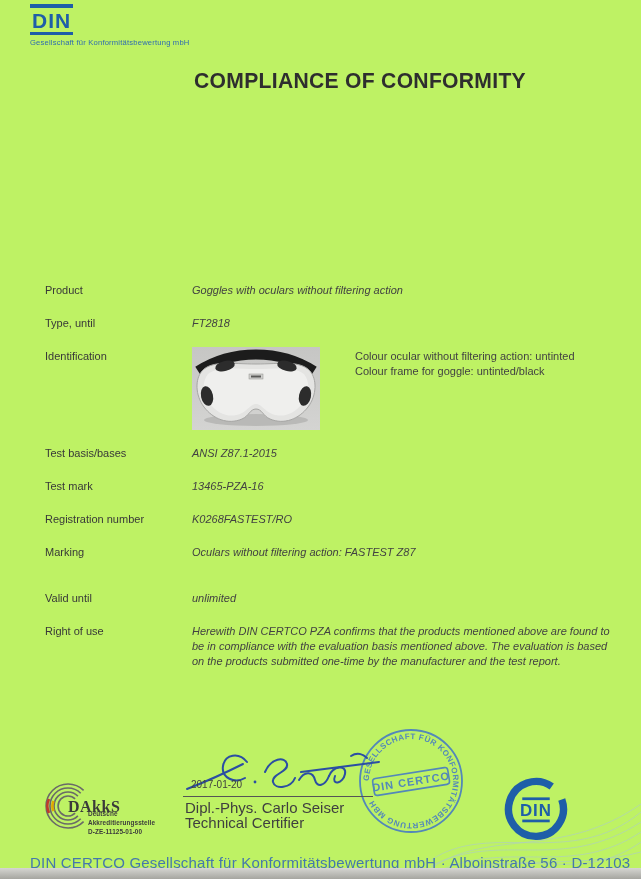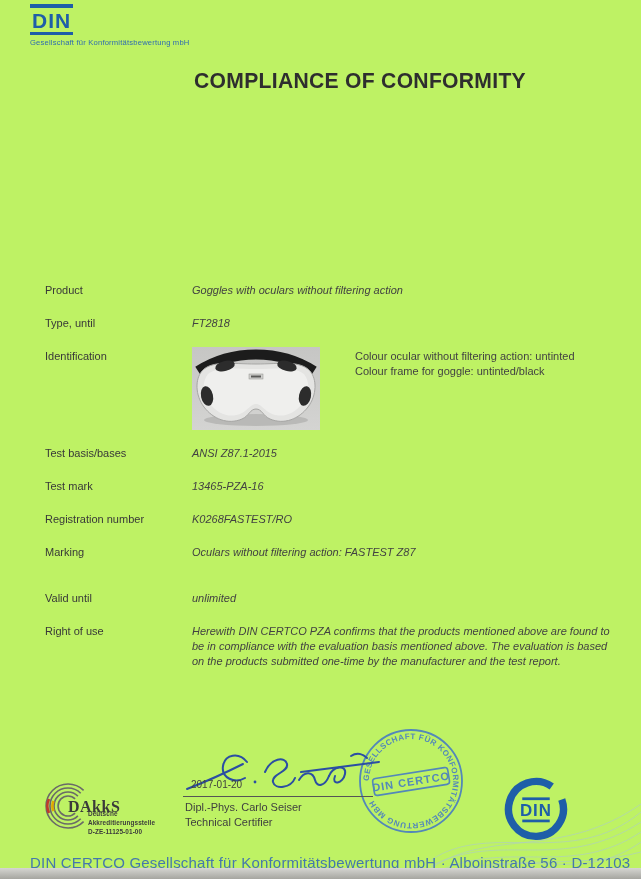--- a/index.html
+++ b/index.html
@@ -27,21 +27,21 @@
   .row{position:absolute;left:0;right:0;font-size:11px;line-height:15px;}
   .row .lbl{position:absolute;left:45px;width:140px;font-weight:normal;color:#383838;}
   .row .val{position:absolute;left:192px;right:24px;color:#424242;font-style:italic;}
   .para{margin:0 0 14px 0;}
   
   .photo{position:absolute;left:192px;top:-2px;width:128px;height:83px;}
   .ident-lines{position:absolute;left:355px;right:10px;top:0;color:#424242;}
   
   .date{position:absolute;left:185px;top:779px;font-size:10px;color:#3f3f3f;margin-left:6px;}
   .sig-line{position:absolute;left:183px;top:796px;width:190px;border-top:1.3px solid #555;}
-  .signer{position:absolute;left:185px;top:800px;font-size:11px;line-height:15px;color:#3f3f3f;}
+  .signer{position:absolute;left:185px;top:800px;font-size:15px;line-height:15px;color:#3f3f3f;}
   .signature{position:absolute;left:183px;top:742px;width:210px;height:60px;}
   .stamp{position:absolute;left:358px;top:728px;width:106px;height:106px;opacity:.92;}
   .din-logo{position:absolute;left:498px;top:771px;width:76px;height:76px;}
   .dakks{position:absolute;left:38px;top:780px;width:170px;height:62px;}
   .dakks svg{position:absolute;left:0;top:0;}
   .dakks-text{position:absolute;left:50px;top:29px;font-size:6.4px;line-height:9px;color:#3c3c3c;font-weight:bold;letter-spacing:.1px;}
   
   .footer-text{position:absolute;left:30px;top:854px;font-size:15px;color:#4577ad;letter-spacing:.2px;}
   .bottom-bar{
     position:absolute;left:0;right:0;bottom:0;height:11px;

